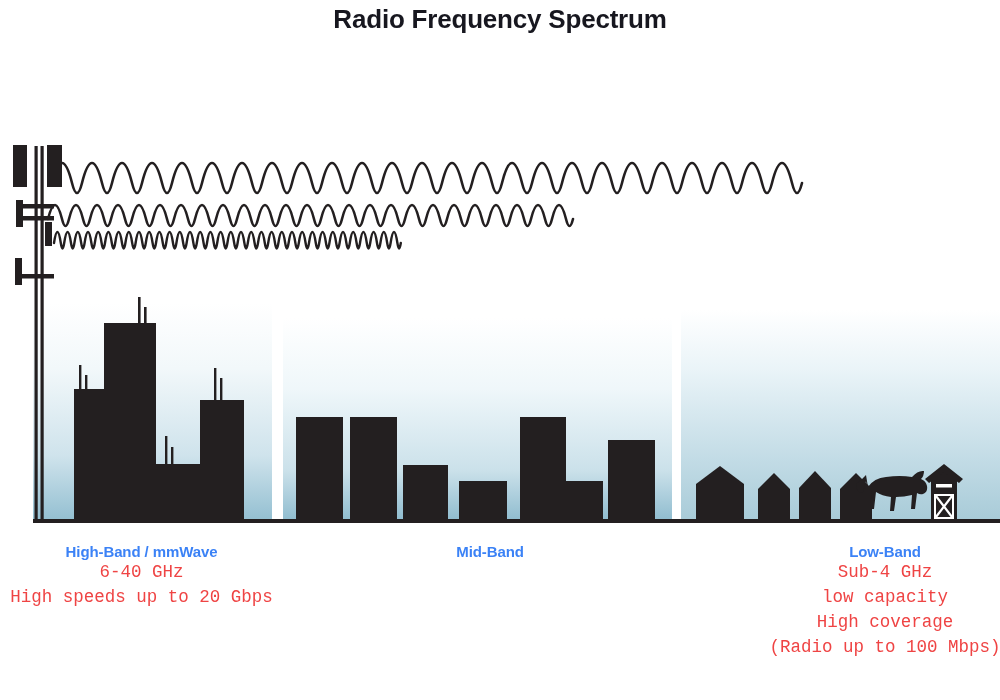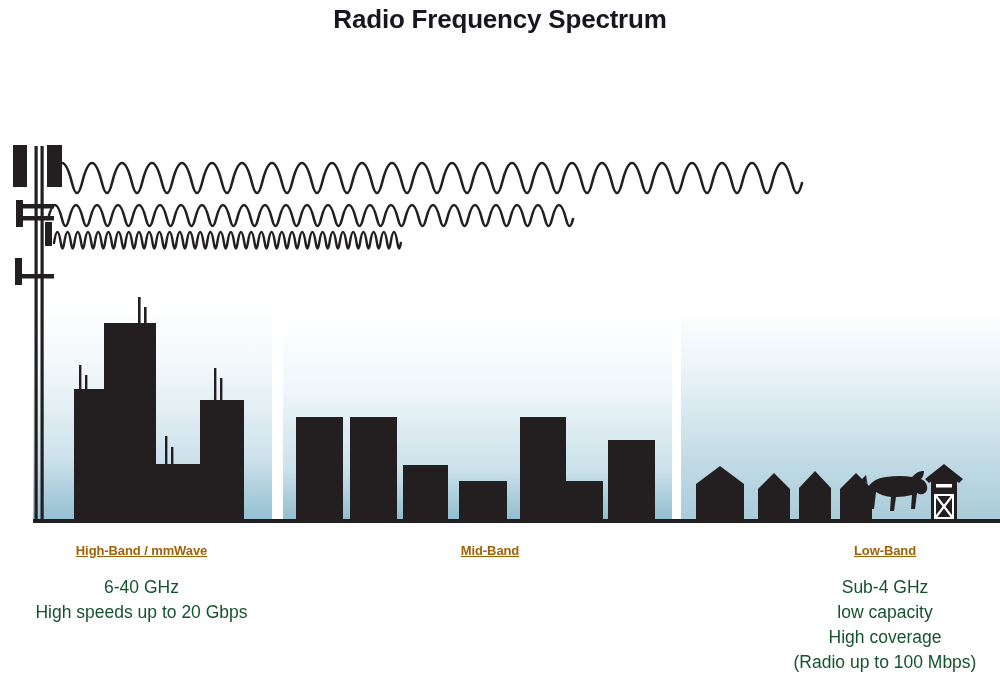--- a/index.html
+++ b/index.html
@@ -41,31 +41,30 @@
     top: 543px;
     left: 0;
     width: 1000px;
     height: 157px;
   }
   .band-col {
     position: absolute;
     text-align: center;
   }
   .band-name {
-    font-size: 13px;
+    font-size: 15px;
     font-weight: bold;
-    color: #a16207;
+    color: #3b82f6;
     letter-spacing: -0.1px;
-    text-decoration: underline;
   }
   .band-desc {
-    margin-top: 17px;
     font-size: 17.5px;
     line-height: 25px;
-    color: #14532d;
+    color: #ef4444;
+    font-family: Liberation Mono, monospace;
   }
   .band-desc div { white-space: nowrap; }
   #col-high { left: 0px;   width: 283px; }
   #col-mid  { left: 345px; width: 290px; }
   #col-low  { left: 730px; width: 310px; }
 </style>
 </head>
 <body>
 
 <div id="page">

